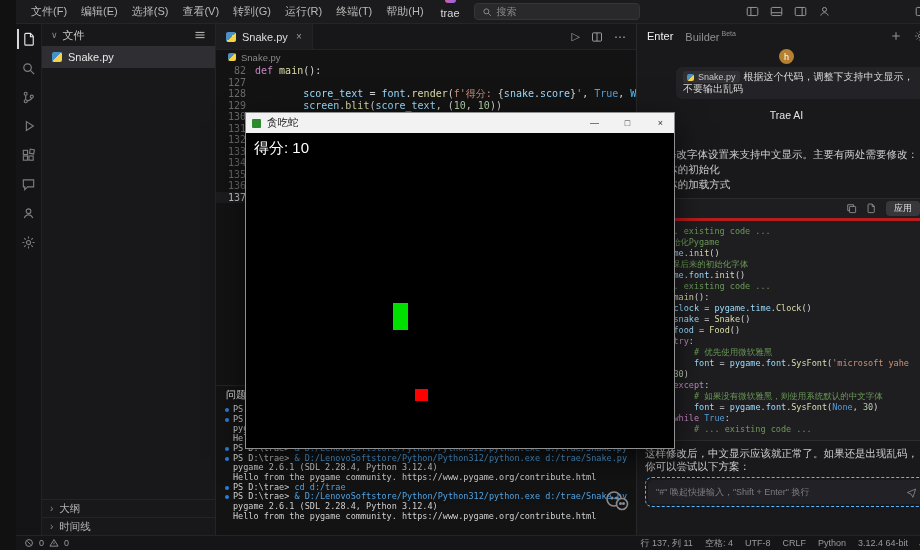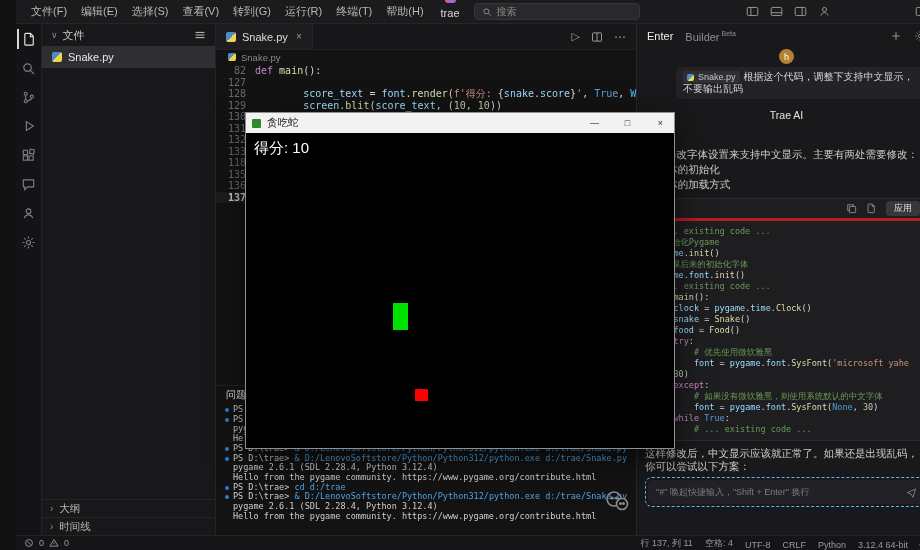--- a/index.html
+++ b/index.html
@@ -32,21 +32,21 @@
   .editor-col{flex:1;min-width:0;display:flex;flex-direction:column;background:#131314;}
   .tabbar{height:26px;background:#171719;display:flex;align-items:stretch;border-bottom:1px solid #232326;box-sizing:border-box;}
   .tab{display:flex;align-items:center;gap:6px;padding:0 10px;background:#1d1d1f;color:#dedede;font-size:11px;border-right:1px solid #232326;}
   .tab .x{color:#9a9a9a;font-size:10px;margin-left:2px;}
   .tab-actions{margin-left:auto;display:flex;align-items:center;gap:11px;padding-right:10px;color:#a8a8a8;font-size:12px;}
   .breadcrumb{height:14px;display:flex;align-items:center;gap:5px;padding:0 12px;font-size:9.5px;color:#8a8a8a;}
   .code{flex:1;overflow:hidden;font-family:"DejaVu Sans Mono",monospace;font-size:10px;line-height:11.5px;padding-top:1px;}
   .code-row{display:flex;height:11.5px;white-space:pre;}
   .code-row.active{background:#1c1c1f;}
   .gutter{width:30px;text-align:right;color:#6b6b6b;padding-right:9px;flex:none;}
-  .code-row.active .gutter{color:#cacaca;font-weight:bold;}
+  .code-row.active .gutter{color:#cacaca;}
   
   .t-k{color:#c586c0}.t-k2{color:#569cd6}.t-f{color:#dcdcaa}.t-v{color:#9cdcfe}
   .t-s{color:#ce9178}.t-num{color:#b5cea8}.t-c{color:#6a9955}.t-p{color:#d4d4d4}.t-cn{color:#4fc1ff}
   
   .terminal{height:150px;border-top:1px solid #242426;box-sizing:border-box;display:flex;flex-direction:column;background:#131314;}
   .term-tabs{height:17px;display:flex;gap:14px;align-items:center;padding:0 10px;font-size:10px;color:#9a9a9a;flex:none;}
   .term-tab.active{color:#e0e0e0;}
   .term-body{flex:1;padding:2px 6px 0 8px;font-family:"DejaVu Sans Mono",monospace;font-size:8.5px;line-height:9.7px;color:#cfcfcf;overflow:hidden;}
   .term-row{position:relative;padding-left:9px;white-space:nowrap;overflow:hidden;}
   .term-row .dot{position:absolute;left:1px;top:3px;width:4px;height:4px;border-radius:50%;background:#2e7cd6;}
@@ -72,21 +72,21 @@
   .apply-btn{background:#37373c;border-radius:4px;padding:1px 8px;font-size:9px;color:#e0e0e0;}
   .code-block-body{padding:5px 7px;font-family:"DejaVu Sans Mono",monospace;font-size:8.5px;line-height:11px;color:#d4d4d4;}
   .cc-row{white-space:pre-wrap;word-break:break-all;min-height:11px;}
   .post{margin-top:6px;font-size:10.5px;line-height:13px;color:#cfcfcf;}
   .chat-input{margin:4px 0 6px 0;border:1px dashed #58b7ff;border-radius:7px;padding:2px;flex:none;}
   .chat-input-inner{background:#222226;border-radius:5px;height:24px;display:flex;align-items:center;gap:6px;padding:0 8px;color:#7c7c80;font-size:9px;}
   .chat-input-inner .sp{flex:1}
   
   .statusbar{height:15px;background:#151517;border-top:1px solid #242426;display:flex;align-items:center;gap:10px;padding:0 8px;font-size:9px;color:#9a9a9e;box-sizing:border-box;}
   .status-left{display:flex;align-items:center;gap:5px;}
-  .status-right{margin-left:auto;display:flex;align-items:flex-end;gap:12px;}
+  .status-right{margin-left:auto;display:flex;align-items:center;gap:12px;}
   
   .game-window{position:absolute;left:245px;top:112px;width:430px;height:337px;z-index:50;border:1px solid #8f8f8f;box-shadow:0 10px 30px rgba(0,0,0,.6);box-sizing:border-box;background:#000;}
   .game-title{height:20px;background:#f2f2f2;display:flex;align-items:center;gap:6px;padding-left:6px;font-size:10.5px;color:#222;}
   .game-title .sp{flex:1}
   .win-btn{width:27px;height:20px;display:flex;align-items:center;justify-content:center;font-size:9px;color:#333;}
   .game-icon{width:9px;height:9px;background:#2d8a2d;border-radius:1px;}
   .game-canvas{position:relative;width:100%;height:315px;background:#000;}
   .score{position:absolute;left:8px;top:6px;color:#ffffff;font-size:15px;}
   .snake-rect{position:absolute;left:147px;top:170px;width:15px;height:27px;background:#00e000;}
   .food-rect{position:absolute;left:169px;top:256px;width:13px;height:12px;background:#ff0000;}
@@ -241,21 +241,21 @@
       </div>
       <div class="code">
           <div class="code-row"><span class="gutter">82</span><span class="t-k">def </span><span class="t-f">main</span><span class="t-p">():</span></div>
           <div class="code-row"><span class="gutter">127</span></div>
           <div class="code-row"><span class="gutter">128</span><span class="t-p">        </span><span class="t-v">score_text</span><span class="t-p"> = </span><span class="t-v">font</span><span class="t-p">.</span><span class="t-f">render</span><span class="t-p">(</span><span class="t-s">f'得分: </span><span class="t-p">{</span><span class="t-v">snake</span><span class="t-p">.</span><span class="t-v">score</span><span class="t-p">}</span><span class="t-s">'</span><span class="t-p">, </span><span class="t-k2">True</span><span class="t-p">, </span><span class="t-cn">WHITE</span></div>
           <div class="code-row"><span class="gutter">129</span><span class="t-p">        </span><span class="t-v">screen</span><span class="t-p">.</span><span class="t-f">blit</span><span class="t-p">(</span><span class="t-v">score_text</span><span class="t-p">, (</span><span class="t-num">10</span><span class="t-p">, </span><span class="t-num">10</span><span class="t-p">))</span></div>
           <div class="code-row"><span class="gutter">130</span></div>
           <div class="code-row"><span class="gutter">131</span></div>
           <div class="code-row"><span class="gutter">132</span></div>
           <div class="code-row"><span class="gutter">133</span></div>
-          <div class="code-row"><span class="gutter">118</span></div>
+          <div class="code-row"><span class="gutter">134</span></div>
           <div class="code-row"><span class="gutter">135</span></div>
           <div class="code-row"><span class="gutter">136</span><span class="t-k">if </span><span class="t-v">__name__</span><span class="t-p"> == </span><span class="t-s">'__main__'</span><span class="t-p">:</span></div>
           <div class="code-row active"><span class="gutter">137</span><span class="t-p">    </span><span class="t-f">main</span><span class="t-p">()</span></div>
         </div>
 
       <div class="terminal">
         <div class="term-tabs">
             <span class="term-tab active">问题</span>
             <span class="term-tab">输出</span>
             <span class="term-tab">调试控制台</span>

